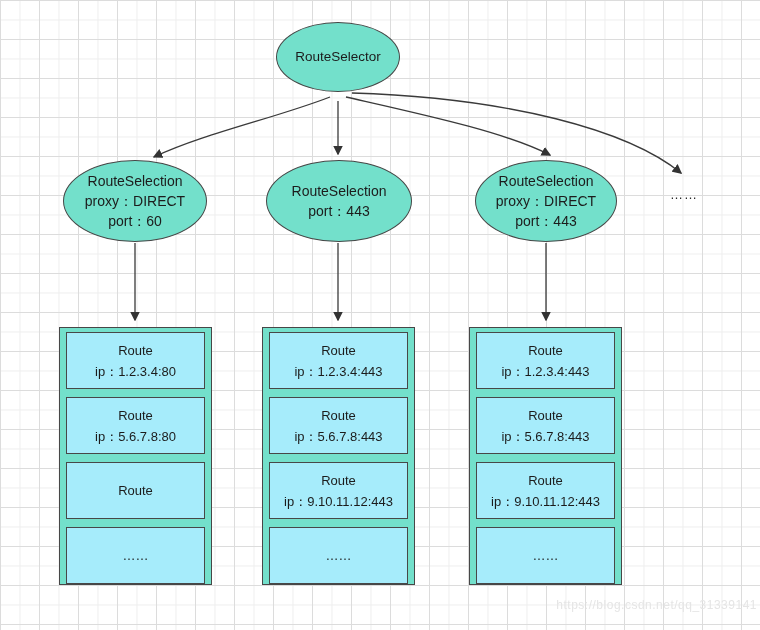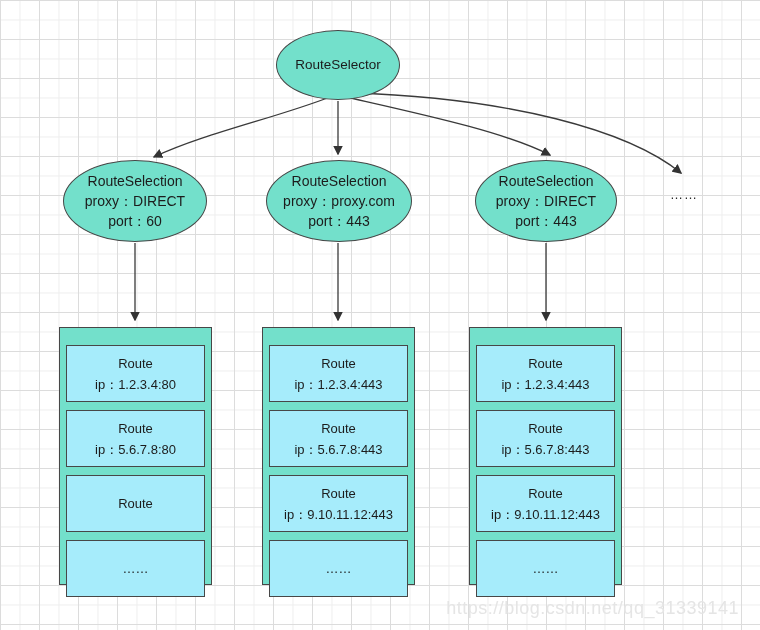--- a/index.html
+++ b/index.html
@@ -45,21 +45,21 @@
   .container-box {
     position: absolute;
     width: 153px;
     height: 258px;
     background: #73E0CB;
     border: 1px solid #474747;
     box-sizing: border-box;
     display: flex;
     flex-direction: column;
     gap: 8px;
-    padding: 17px 6px 0 6px;
+    padding: 4px 6px 0 6px;
   }
   .route-box {
     height: 57px;
     flex: 0 0 57px;
     background: #A6ECFB;
     border: 1px solid #474747;
     box-sizing: border-box;
     display: flex;
     flex-direction: column;
     align-items: center;
@@ -71,22 +71,22 @@
   .more-label {
     position: absolute;
     font-size: 13px;
     color: #2a2a2a;
     letter-spacing: 1px;
     white-space: nowrap;
   }
   .watermark {
     position: absolute;
     top: 598px;
-    right: 21px;
-    font-size: 18px;
+    right: 3px;
+    font-size: 12px;
     color: #e5e5e5;
     letter-spacing: 0.5px;
     white-space: nowrap;
   }
 </style>
 </head>
 <body>
 
 <div class="stage">
 
@@ -103,33 +103,32 @@
 
     <path d="M 346 97 C 425 115, 505 132, 550 155" fill="none" stroke="#3a3a3a" stroke-width="1.3" marker-end="url(#arrow)"></path>
 
     <path d="M 352 93 C 510 98, 628 130, 681 173" fill="none" stroke="#3a3a3a" stroke-width="1.3" marker-end="url(#arrow)"></path>
 
     <path d="M 135 243 L 135 320" fill="none" stroke="#3a3a3a" stroke-width="1.3" marker-end="url(#arrow)"></path>
     <path d="M 338 243 L 338 320" fill="none" stroke="#3a3a3a" stroke-width="1.3" marker-end="url(#arrow)"></path>
     <path d="M 546 243 L 546 320" fill="none" stroke="#3a3a3a" stroke-width="1.3" marker-end="url(#arrow)"></path>
   </svg>
 
-  <div class="ellipse root" style="left:276px; top:30px; width:124px; height:70px;">
+  <div class="ellipse root" style="left:276px; top:22px; width:124px; height:70px;">
     <span class="line">RouteSelector</span>
   </div>
 
   <div class="ellipse" style="left:63px; top:160px; width:144px; height:82px;">
     <span class="line">RouteSelection</span>
     <span class="line">proxy：DIRECT</span>
     <span class="line">port：60</span>
   </div>
 
   <div class="ellipse" style="left:266px; top:160px; width:146px; height:82px;">
     <span class="line">RouteSelection</span>
-    <span class="line">proxy：proxy.com</span>
     <span class="line">port：443</span>
   </div>
 
   <div class="ellipse" style="left:475px; top:160px; width:142px; height:82px;">
     <span class="line">RouteSelection</span>
     <span class="line">proxy：DIRECT</span>
     <span class="line">port：443</span>
   </div>
 
   <div class="more-label" style="left:670px; top:187px;">……</div>

